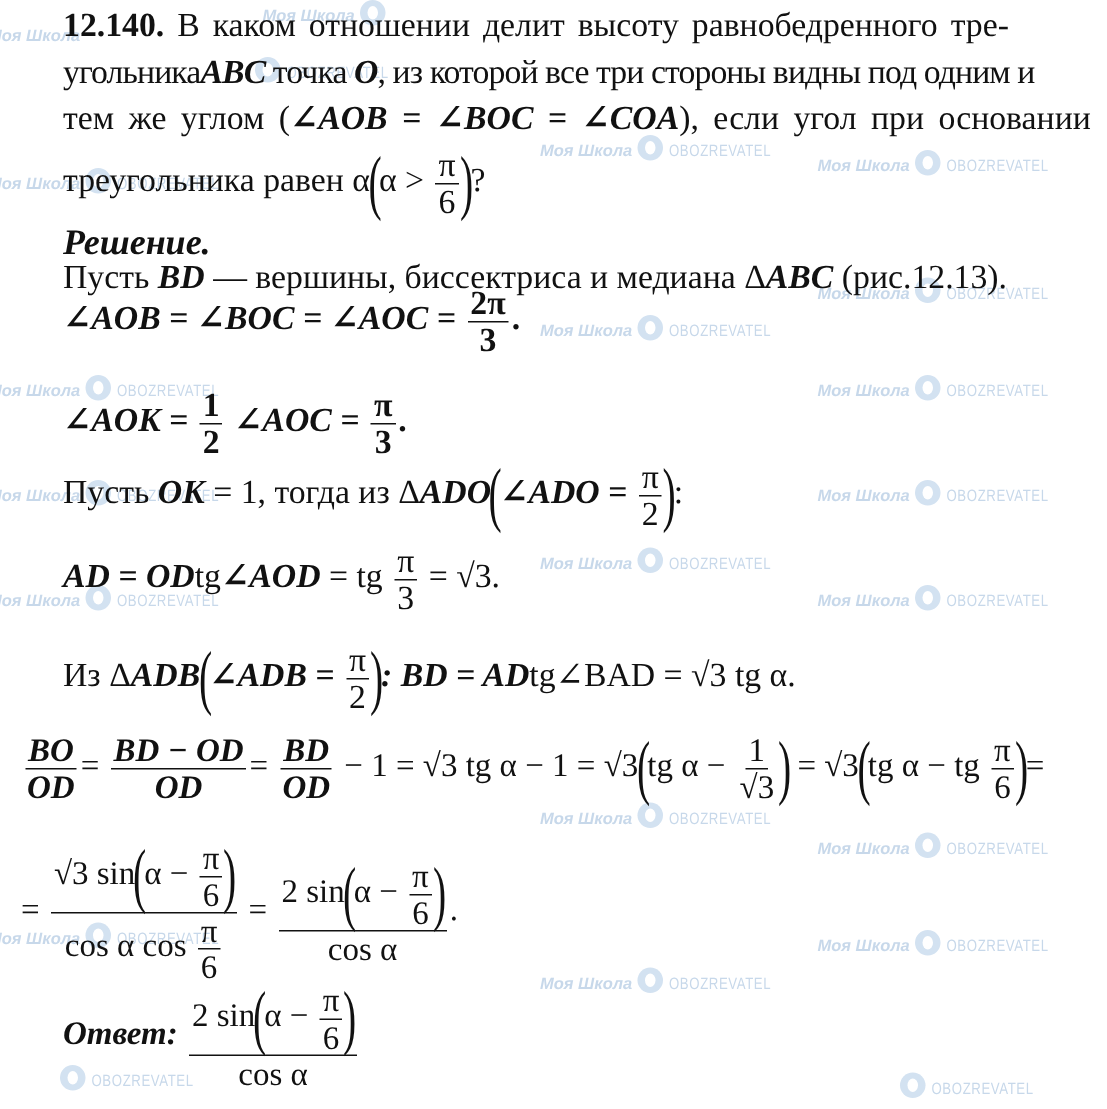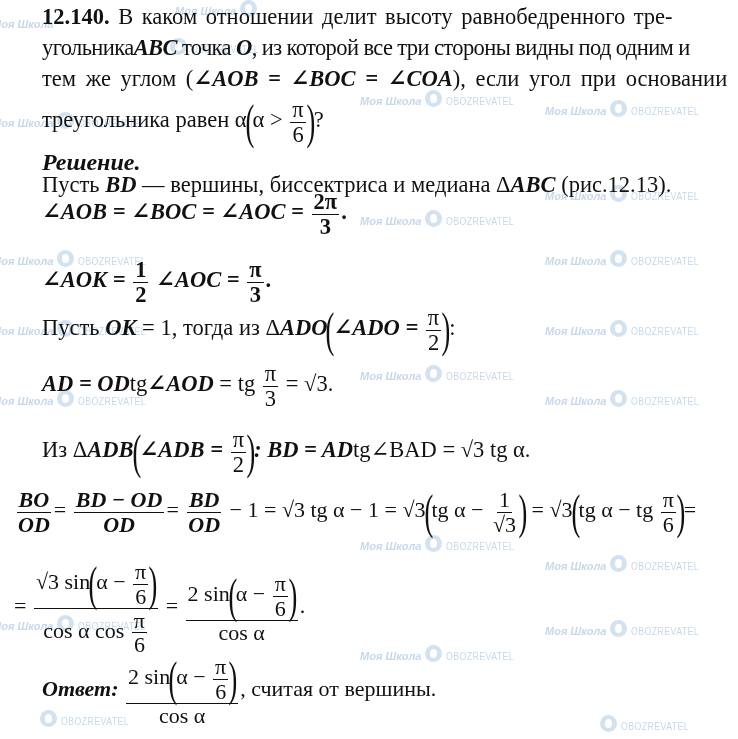--- a/index.html
+++ b/index.html
@@ -246,14 +246,14 @@
 </div>
 
 <div class="line" style="top:655px;font-size:22px">
   <span class="it">Ответ:</span>
   <span class="frac">
     <span class="num"><span>2 sin</span><span class="paren">(</span><span>α −</span> <span class="frac">
           <span class="num">π</span>
           <span>6</span>
         </span><span class="paren">)</span></span>
     <span>cos α</span>
-  </span><span>, считая от вершины.</span>
+  </span>
 </div>
 
 </body></html>

